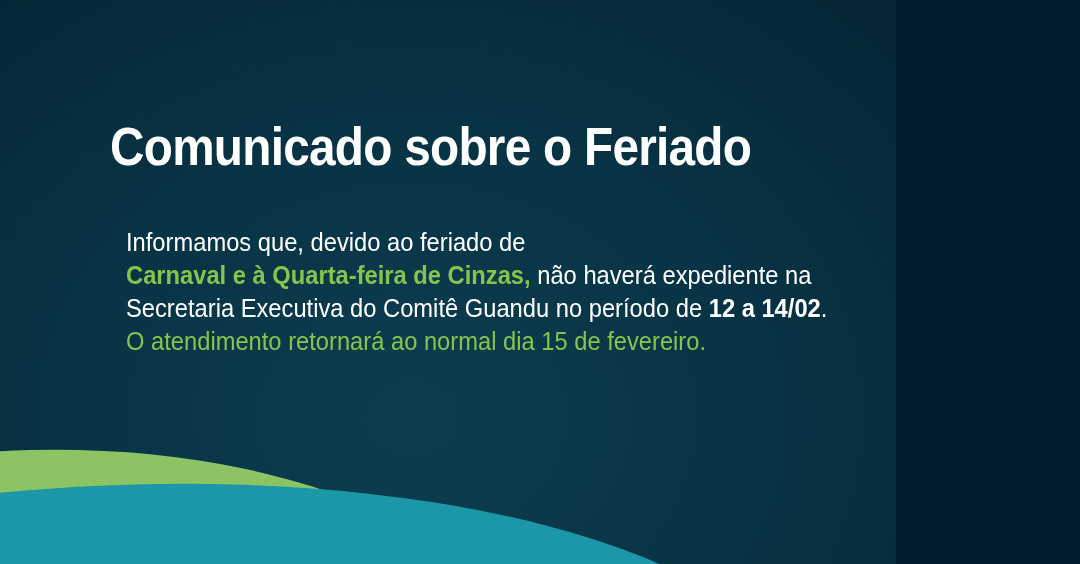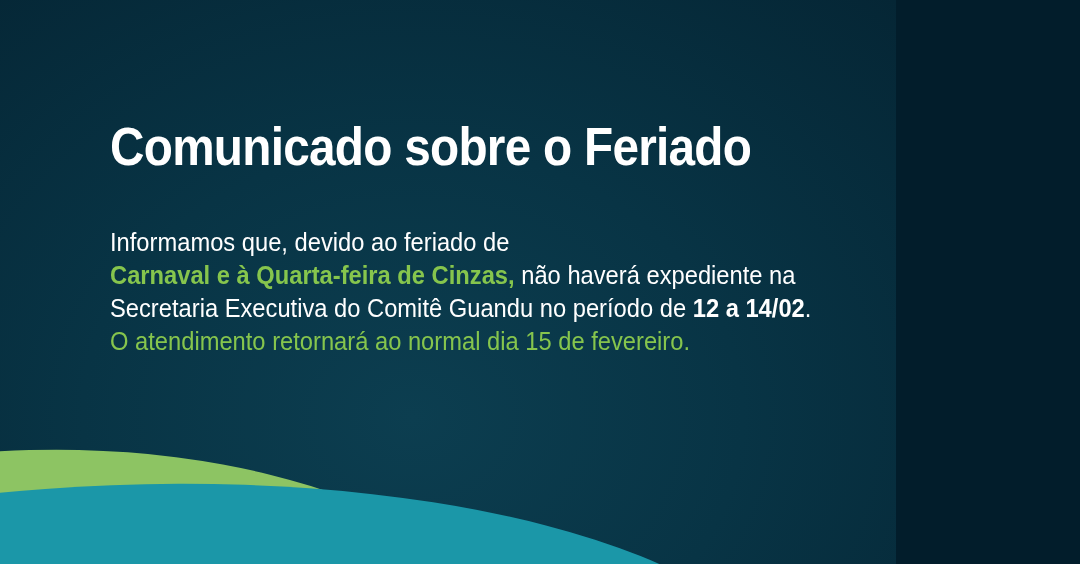--- a/index.html
+++ b/index.html
@@ -45,21 +45,21 @@
     font-weight:700;
     letter-spacing:-0.8px;
     color:#ffffff;
     white-space:nowrap;
     transform:scaleX(0.9);
     transform-origin:left center;
   }
 
   #body-copy{
     position:absolute;
-    left:110px;top:226px;
+    left:126px;top:226px;
     width:930px;
   }
   .copy-line{
     font-size:25.5px;
     line-height:33px;
     color:#ffffff;
     white-space:nowrap;
     transform:scaleX(0.93);
     transform-origin:left center;
   }

